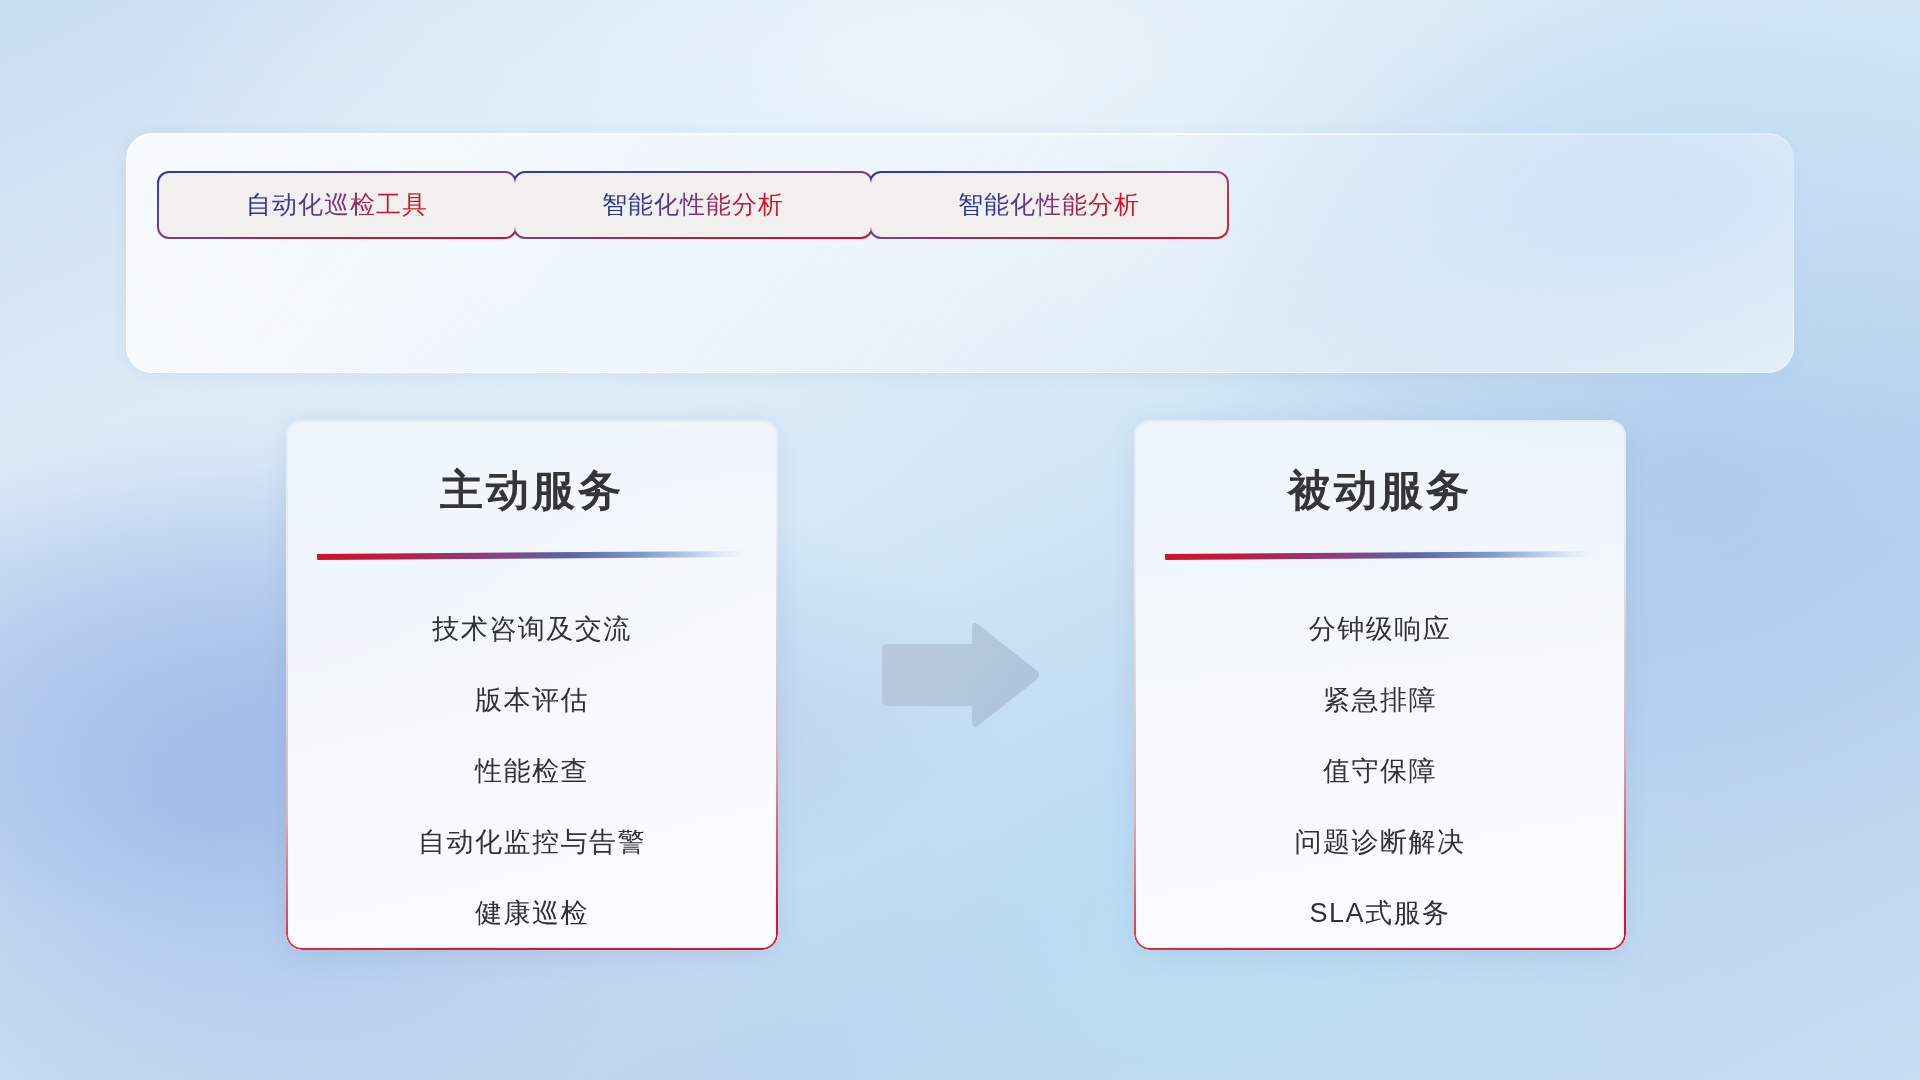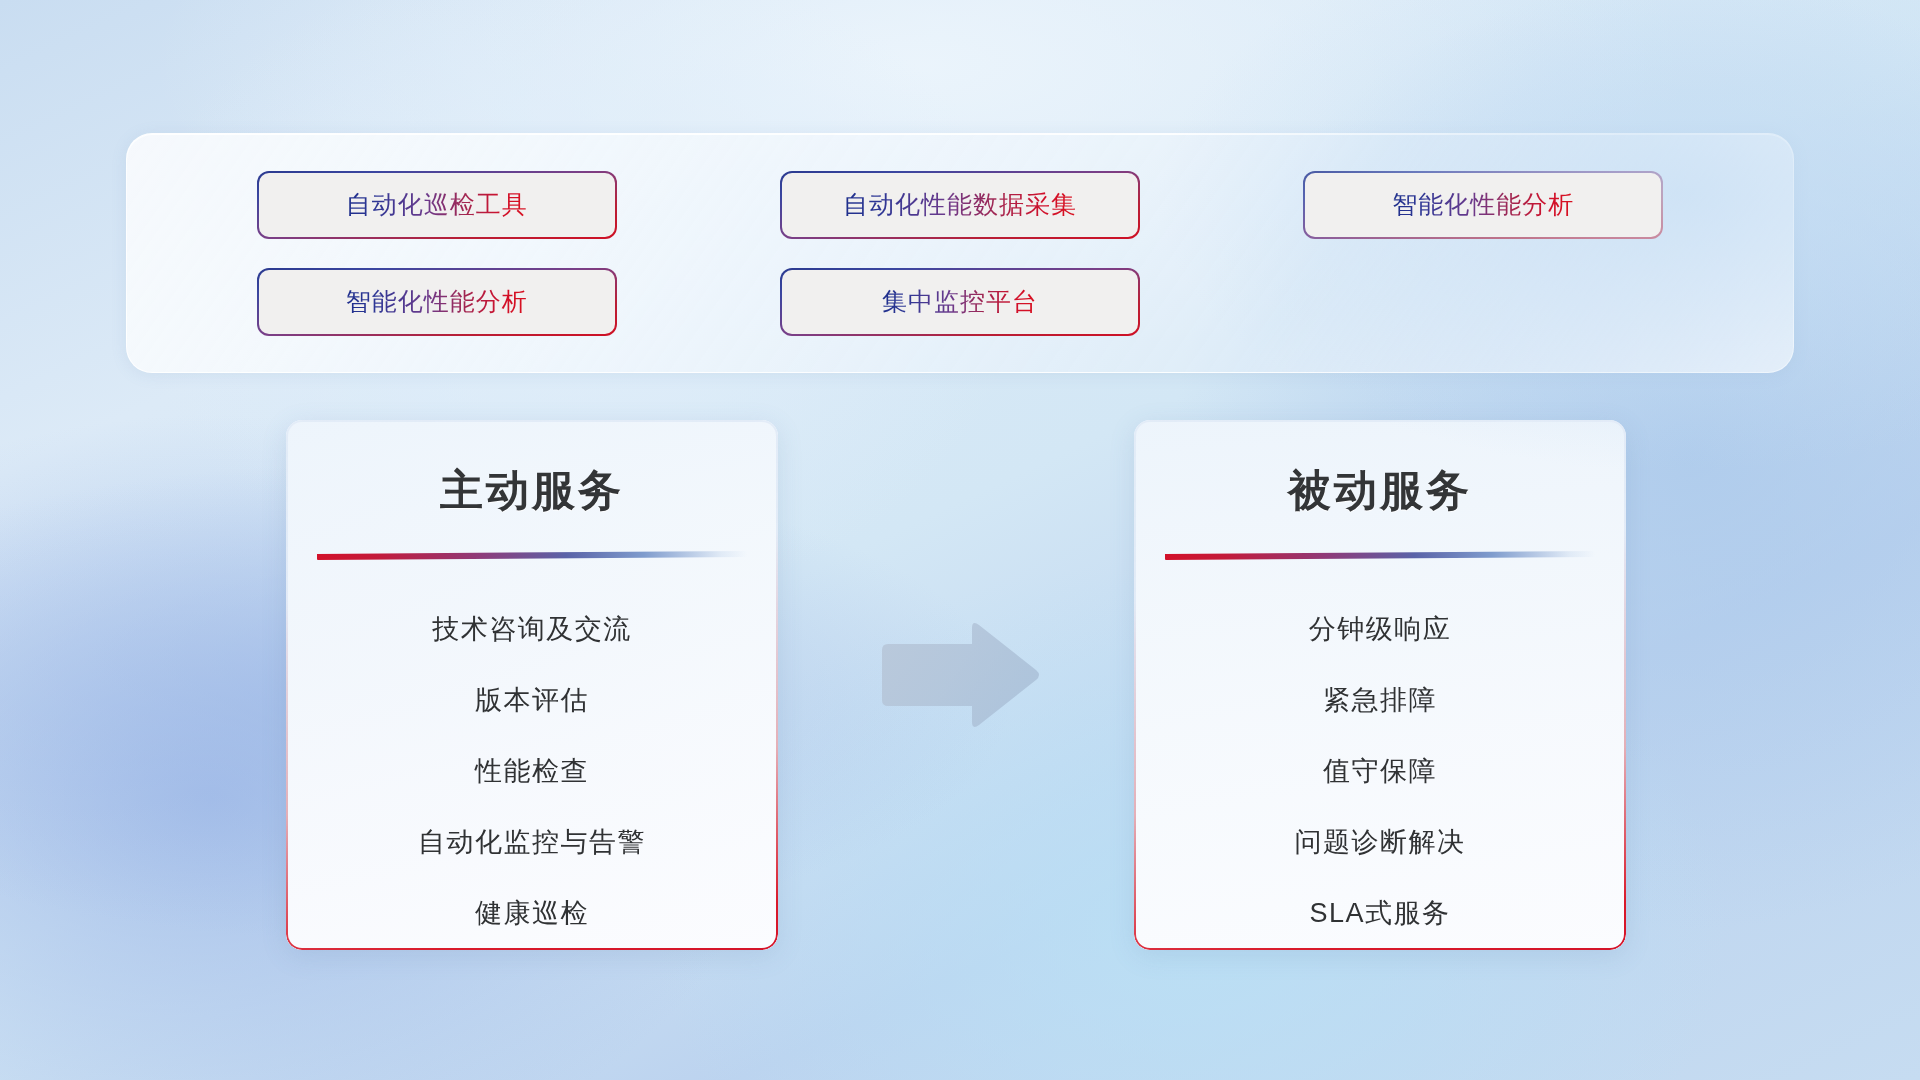--- a/index.html
+++ b/index.html
@@ -30,24 +30,24 @@
     pointer-events:none;
   }
 
   
   #top-panel{
     position:absolute;left:126px;top:133px;width:1668px;height:240px;
     border-radius:26px;
     background:linear-gradient(125deg, rgba(255,255,255,.80) 0%, rgba(246,250,254,.62) 38%, rgba(233,242,251,.52) 70%, rgba(252,253,255,.78) 100%);
     border:1px solid rgba(255,255,255,.85);
     box-shadow:0 2px 16px rgba(110,140,180,.12), inset 0 1px 0 rgba(255,255,255,.9);
-    display:grid;grid-template-columns:repeat(3,1fr);
+    display:grid;grid-template-columns:repeat(5,1fr);
     grid-template-rows:1fr 1fr;
     align-items:center;justify-items:center;
-    padding:22px 48px;box-sizing:border-box;
+    padding:22px 32px;box-sizing:border-box;
   }
 
   .tag{
     position:relative;width:356px;height:64px;border-radius:10px;
     background:#f1f0ef;
     display:flex;align-items:center;justify-content:center;
     box-shadow:0 1px 2px rgba(120,140,170,.10);
   }
   .tag:before{
     content:"";position:absolute;inset:-2px;border-radius:12px;
@@ -115,44 +115,34 @@
 <div id="stage">
 
   <div id="top-panel">
 
     <div class="tag">
       <div class="tag-inner">
         <span class="tag-label">自动化巡检工具</span>
       </div>
     </div>
 
-    <div class="tag">
-      <div class="tag-inner">
-        <span class="tag-label">自动化性能数据采集</span>
-      </div>
-    </div>
 
     <div class="tag">
       <div class="tag-inner">
         <span class="tag-label">智能化性能分析</span>
       </div>
     </div>
 
     <div class="tag">
       <div class="tag-inner">
         <span class="tag-label">智能化性能分析</span>
       </div>
     </div>
 
 
-    <div class="tag">
-      <div class="tag-inner">
-        <span class="tag-label">集中监控平台</span>
-      </div>
-    </div>
 
   </div>
 
   <div class="card" id="card-proactive">
     <div class="card-title">主动服务</div>
     <div class="card-divider"></div>
     <ul class="card-list">
       <li>技术咨询及交流</li>
       <li>版本评估</li>
       <li>性能检查</li>

